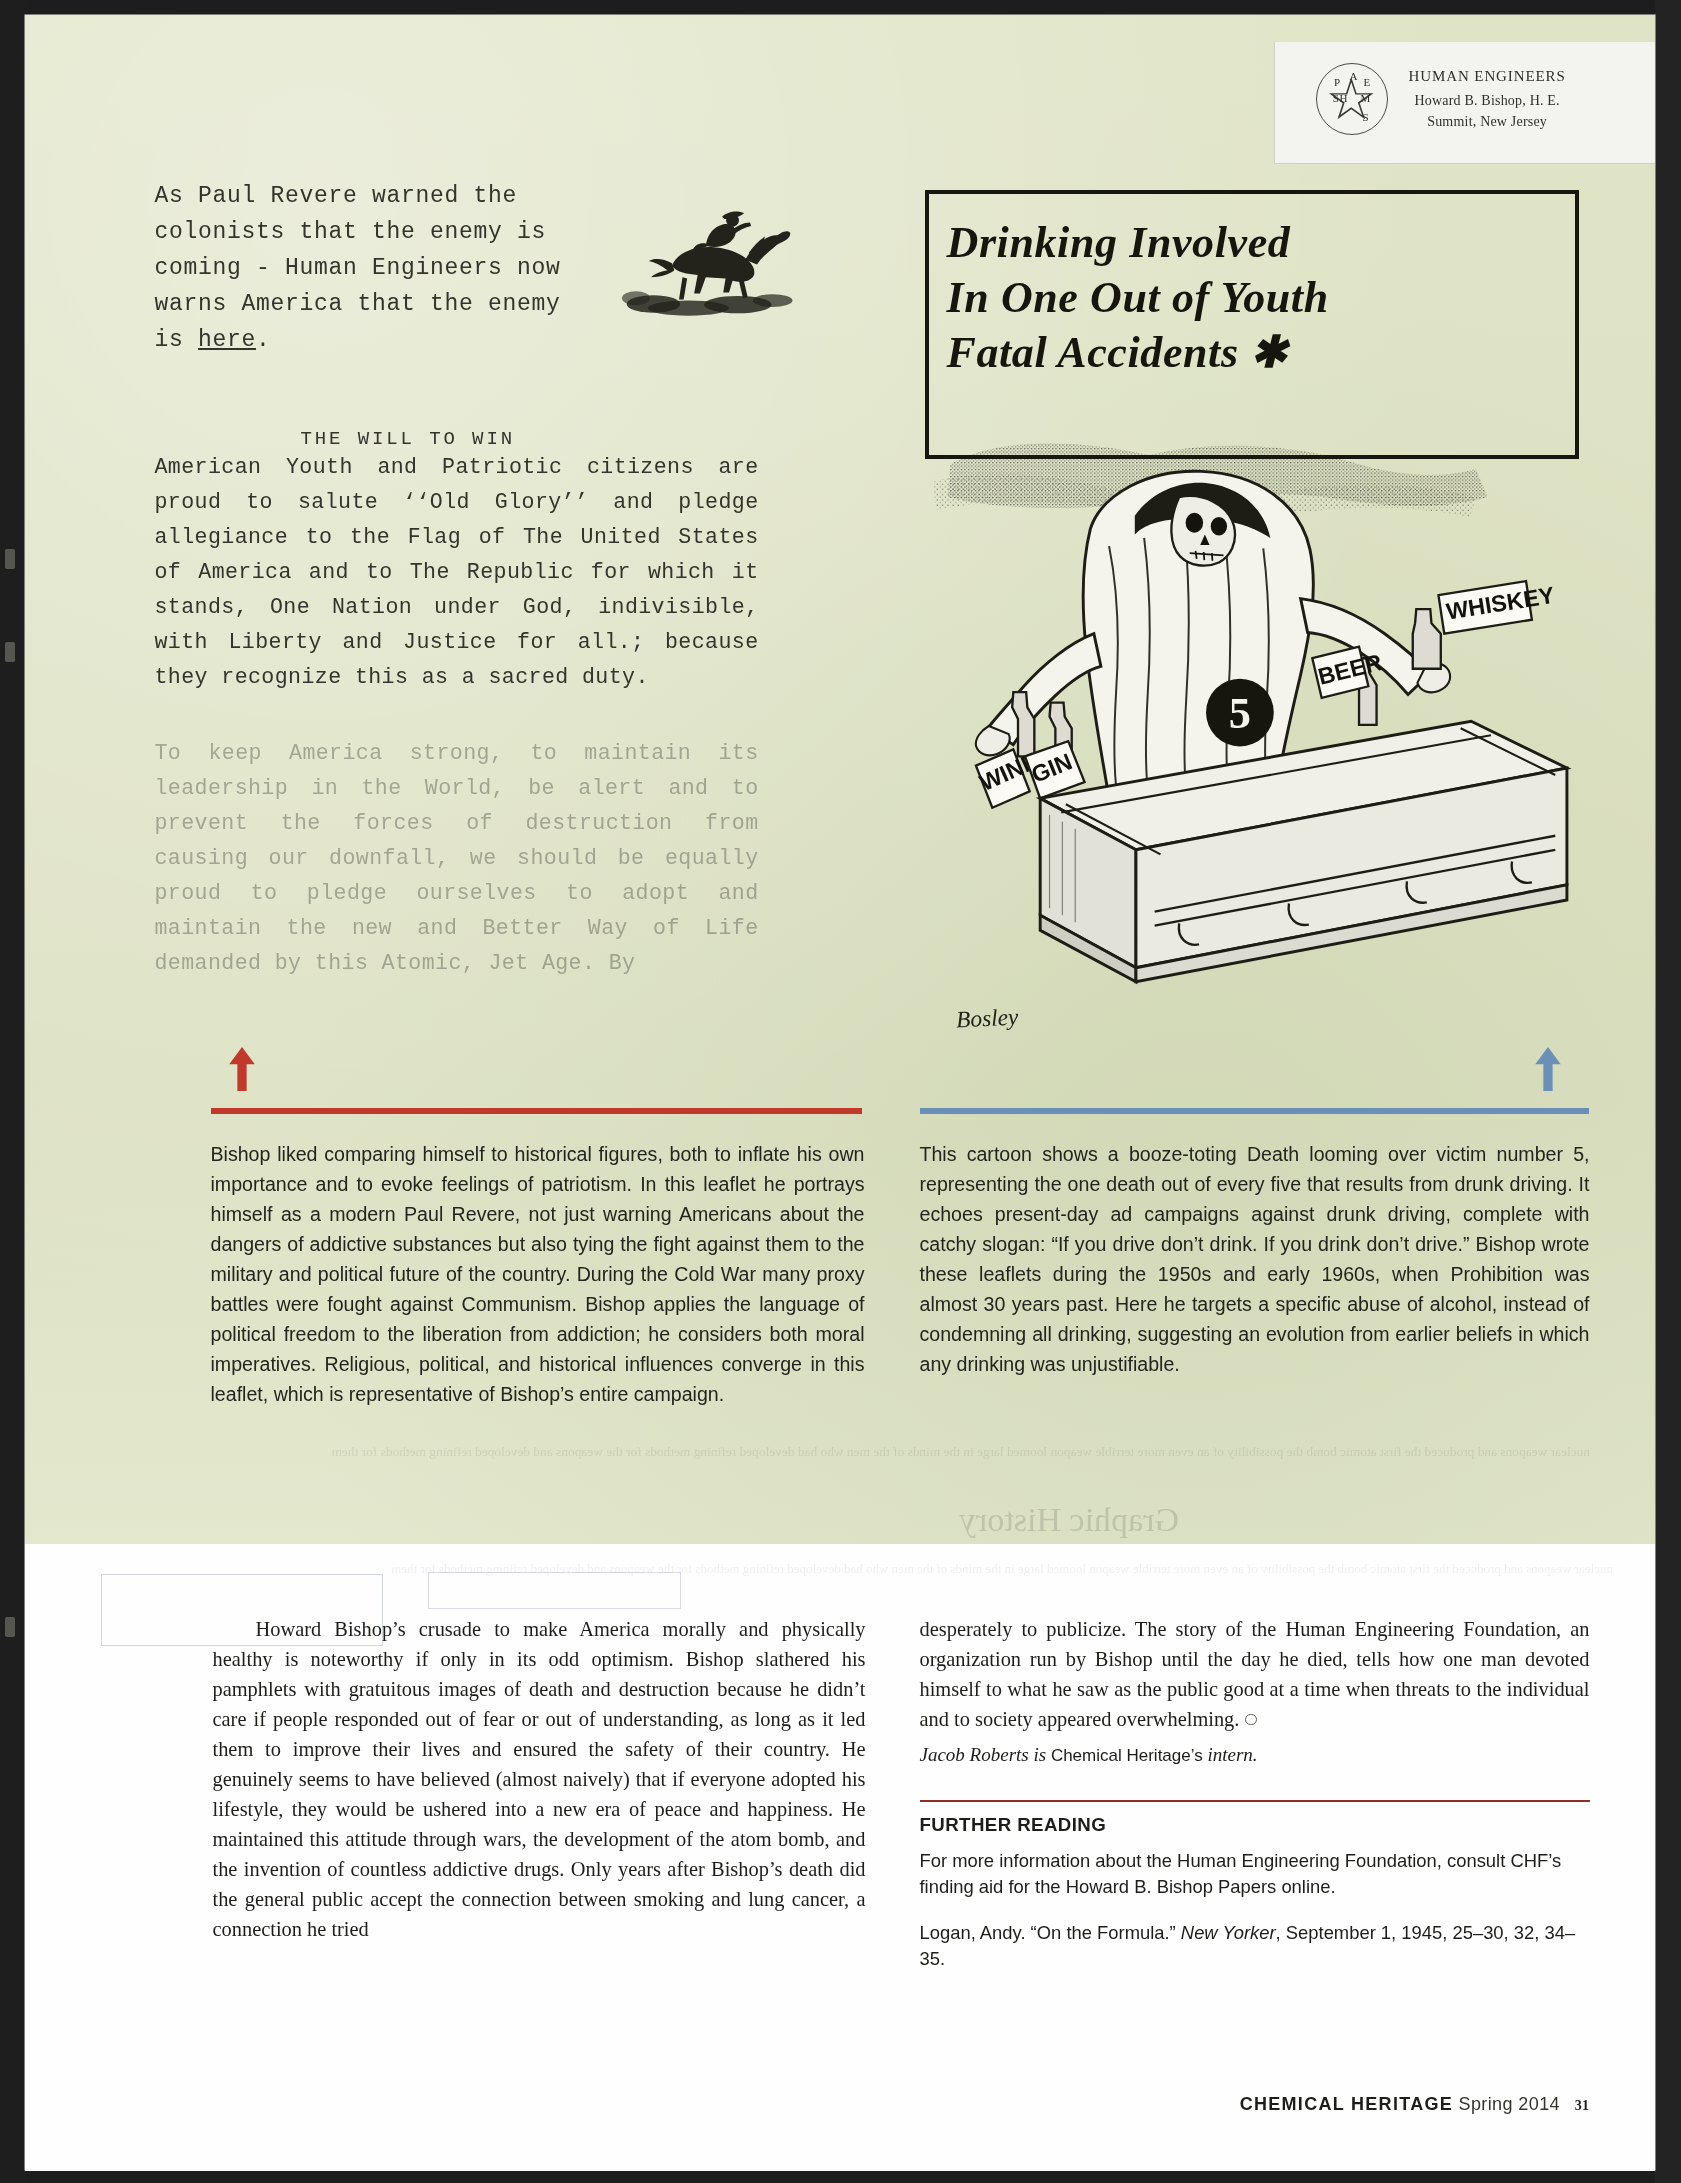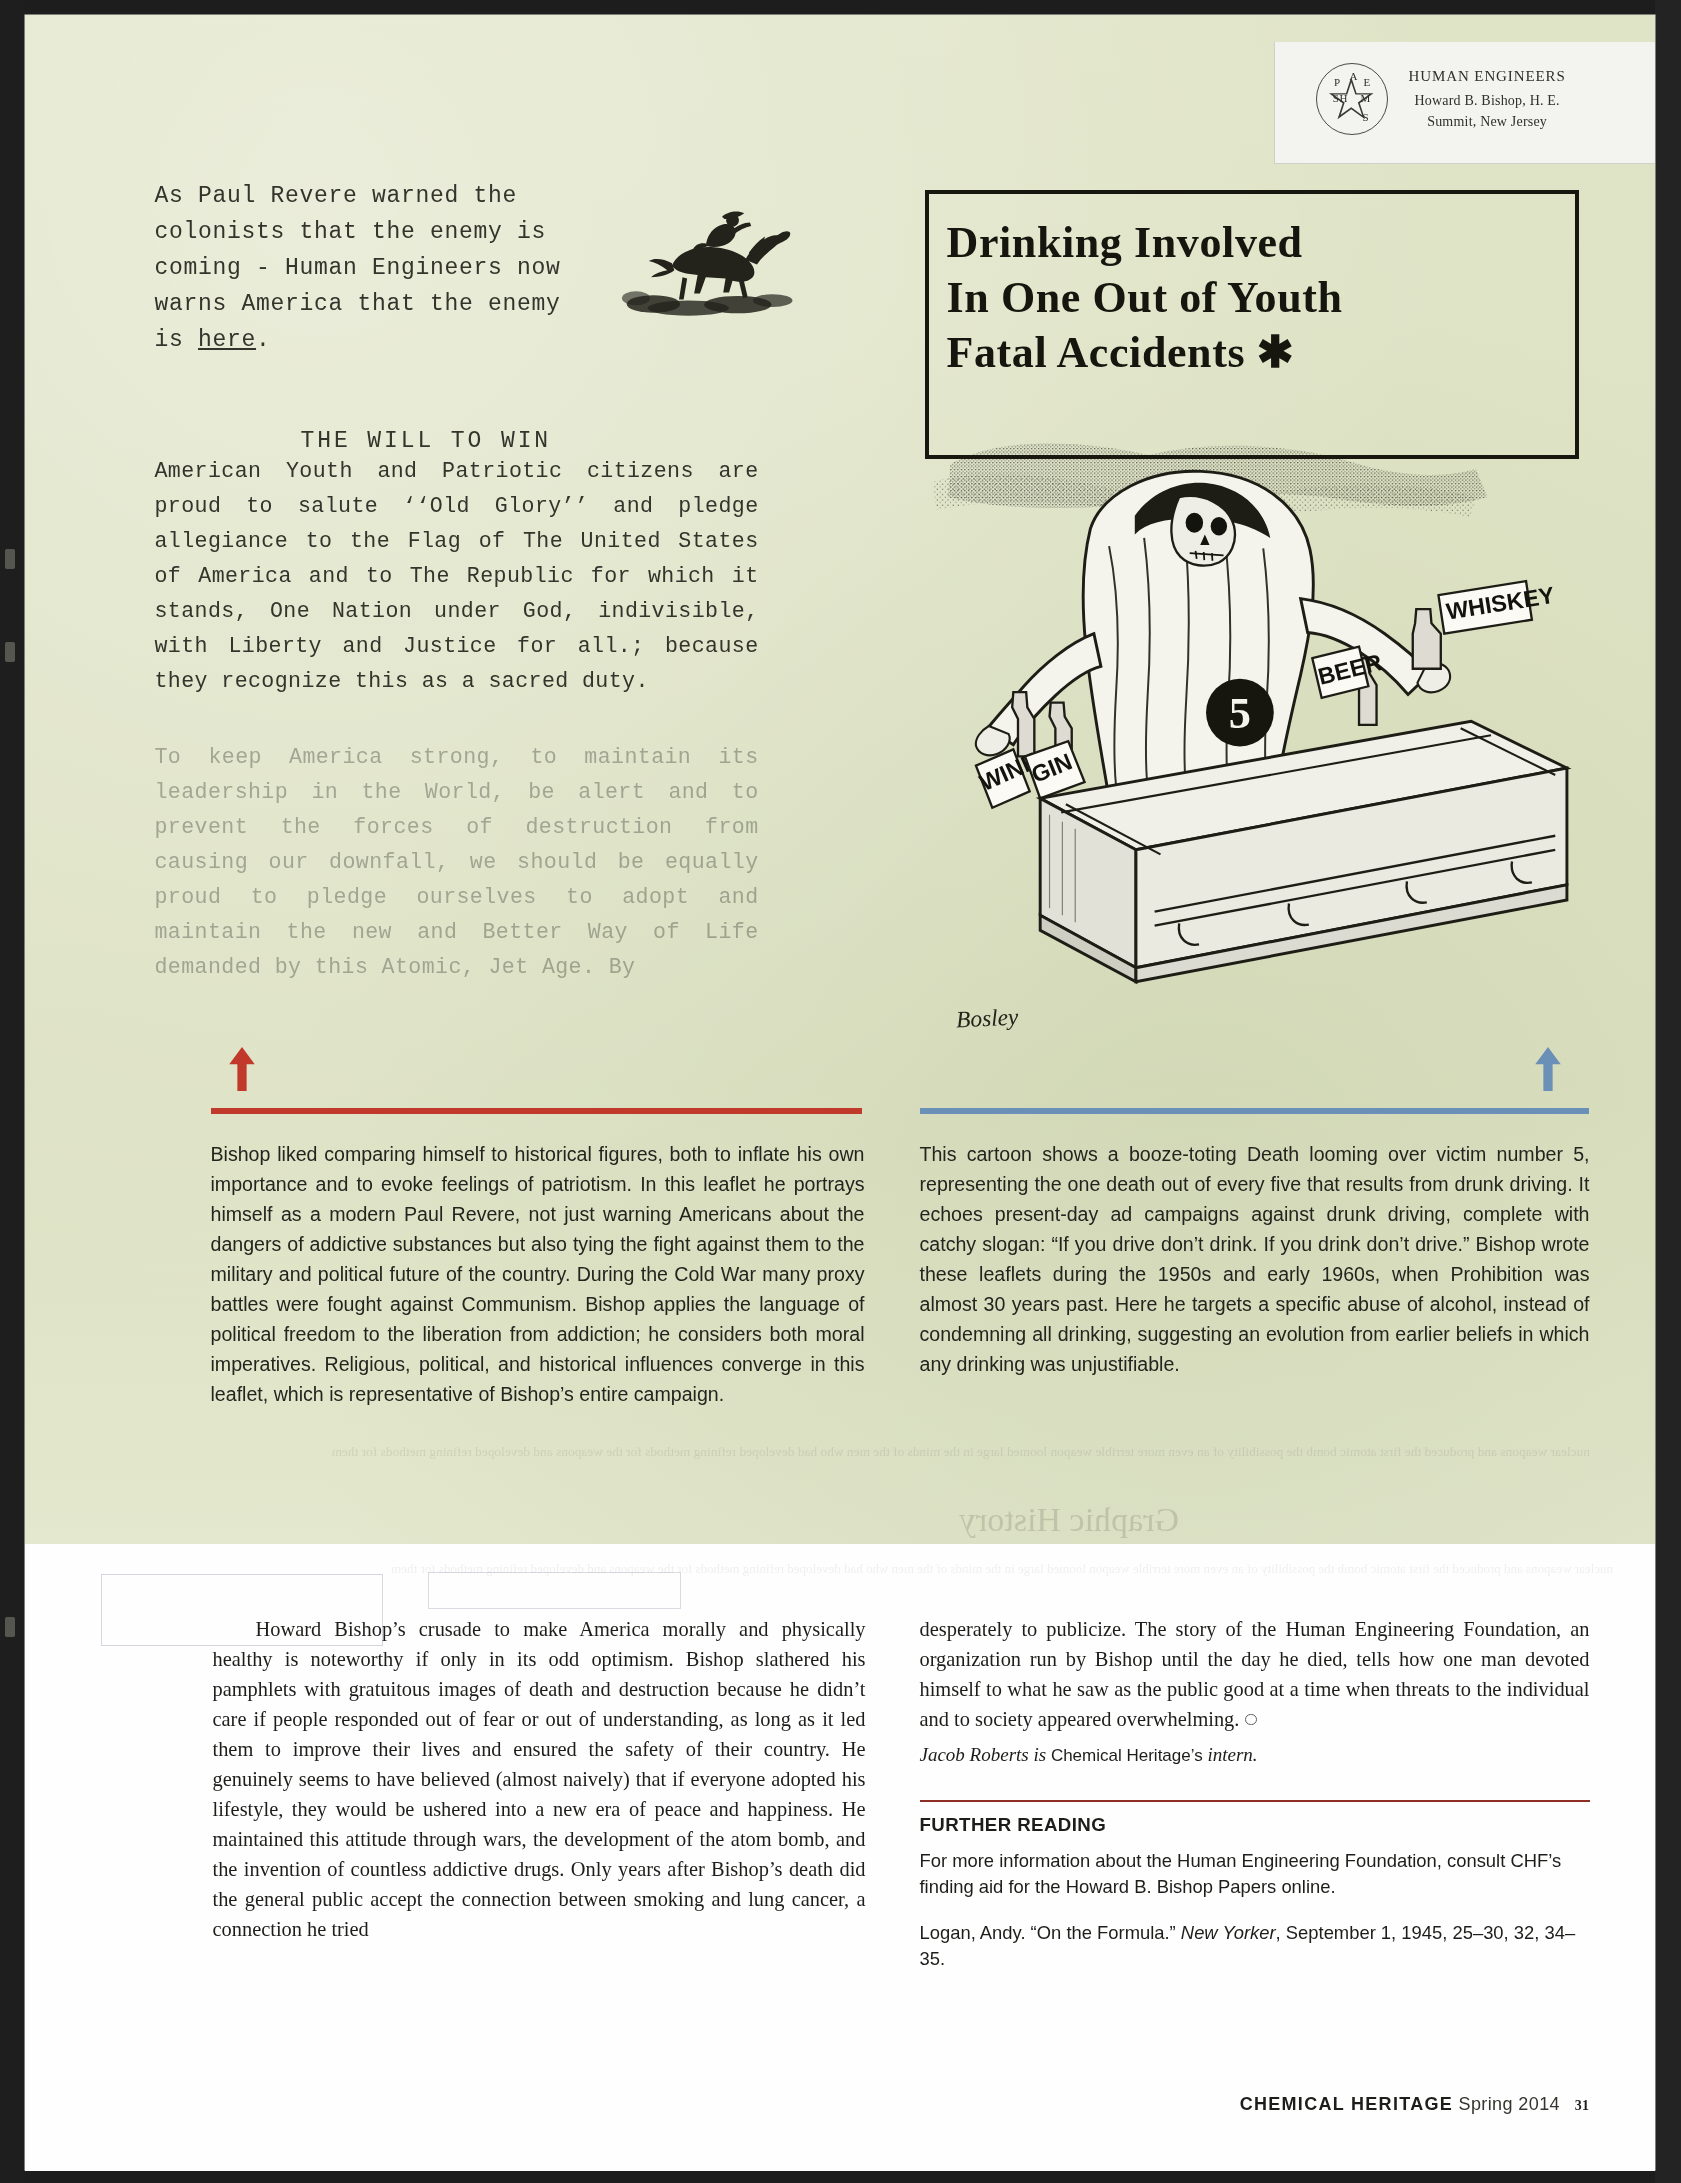--- a/index.html
+++ b/index.html
@@ -175,21 +175,21 @@
   .lead-para {
     font-size: 23px;
     line-height: 36px;
     letter-spacing: 0.7px;
     width: 432px;
   }
   .lead-para u { text-decoration: underline; }
   .will-title {
     margin-top: 70px;
     margin-left: 146px;
-    font-size: 23px;
+    font-size: 19px;
     letter-spacing: 2.9px;
   }
   .body-para {
     font-size: 21.6px;
     line-height: 35px;
     letter-spacing: 0.4px;
     text-align: justify;
     width: 604px;
   }
   .body-para.fade {
@@ -219,20 +219,21 @@
     position: absolute;
     left: 10.5px; top: 0;
     width: 654px;
     height: 269px;
     border: 4.1px solid #17170f;
     box-sizing: border-box;
     background: transparent;
   }
   .cartoon-head .hl {
     font-family: "Liberation Serif", serif;
+    font-style: italic;
     font-weight: bold;
     font-size: 44px;
     line-height: 55px;
     color: #16160f;
     padding: 21px 0 0 17.5px;
     letter-spacing: 0.6px;
   }
   .cartoon-art {
     position: absolute;
     left: 0; top: 251px;

